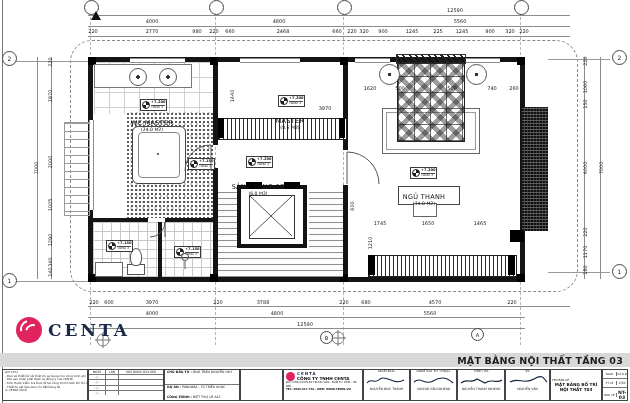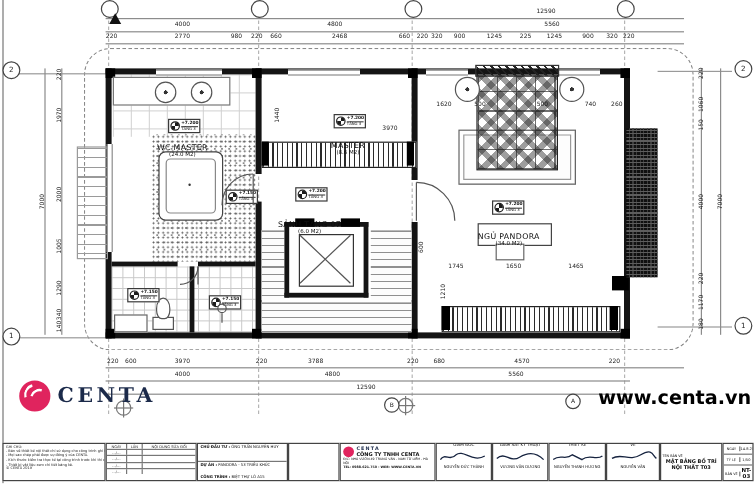--- a/index.html
+++ b/index.html
@@ -251,21 +251,21 @@
   </div>
   <div class="rlabel" style="left:290px;top:74px;">
     <span>MASTER</span>
     <span class="rarea">(8.6 M2)</span>
   </div>
   <div class="rlabel" style="left:258px;top:140px;">
     <span>SẢNH TẦNG 07</span>
     <span class="rarea">(6.0 M2)</span>
   </div>
   <div class="rlabel" style="left:424px;top:150px;">
-    <span>NGỦ PANDORA</span>
+    <span>NGỦ THANH</span>
     <span class="rarea">(34.0 M2)</span>
   </div>
 
   <div class="ltag" style="left:140px;top:99px;">
       <span class="ic"></span>
       <span class="tx">
         <b>+7.200</b>
         <i>TẦNG 3</i>
       </span>
     </div>
@@ -337,21 +337,23 @@
   </svg>
 
   <div class="bubble sm" style="left:320px;top:331px;">B</div>
   <div class="bubble sm" style="left:471px;top:328px;">A</div>
 
   <div class="logo-circle">
     <div class="logo-arc" style="left:4px;top:3px;width:14px;height:14px;transform:rotate(30deg);"></div>
     <div class="logo-arc" style="left:9px;top:7px;width:12px;height:12px;transform:rotate(60deg);"></div>
   </div>
   <div class="logo-word">CENTA</div>
-  <div class="website">www.centa.vn</div>
+  <div class="strip">
+      <span>MẶT BẰNG NỘI THẤT TẦNG 03</span>
+    </div>
 
   <div class="tb" style="left:2px;width:86px;padding:1px 2px;">
     <span class="notesline">GHI CHÚ:</span>
     <span class="notesline">- Bản vẽ thiết kế nội thất chỉ sử dụng cho công trình ghi trên.</span>
     <span class="notesline">- Mọi sao chép phải được sự đồng ý của CENTA.</span>
     <span class="notesline">- Kích thước kiểm tra thực tế tại công trình trước khi thi công.</span>
     <span class="notesline">- Thiết bị vật liệu xem chi tiết bảng kê.</span>
     <span class="notesline">© CENTA 2019</span>
   </div>
   <div class="tb" style="left:88px;width:76px;">

